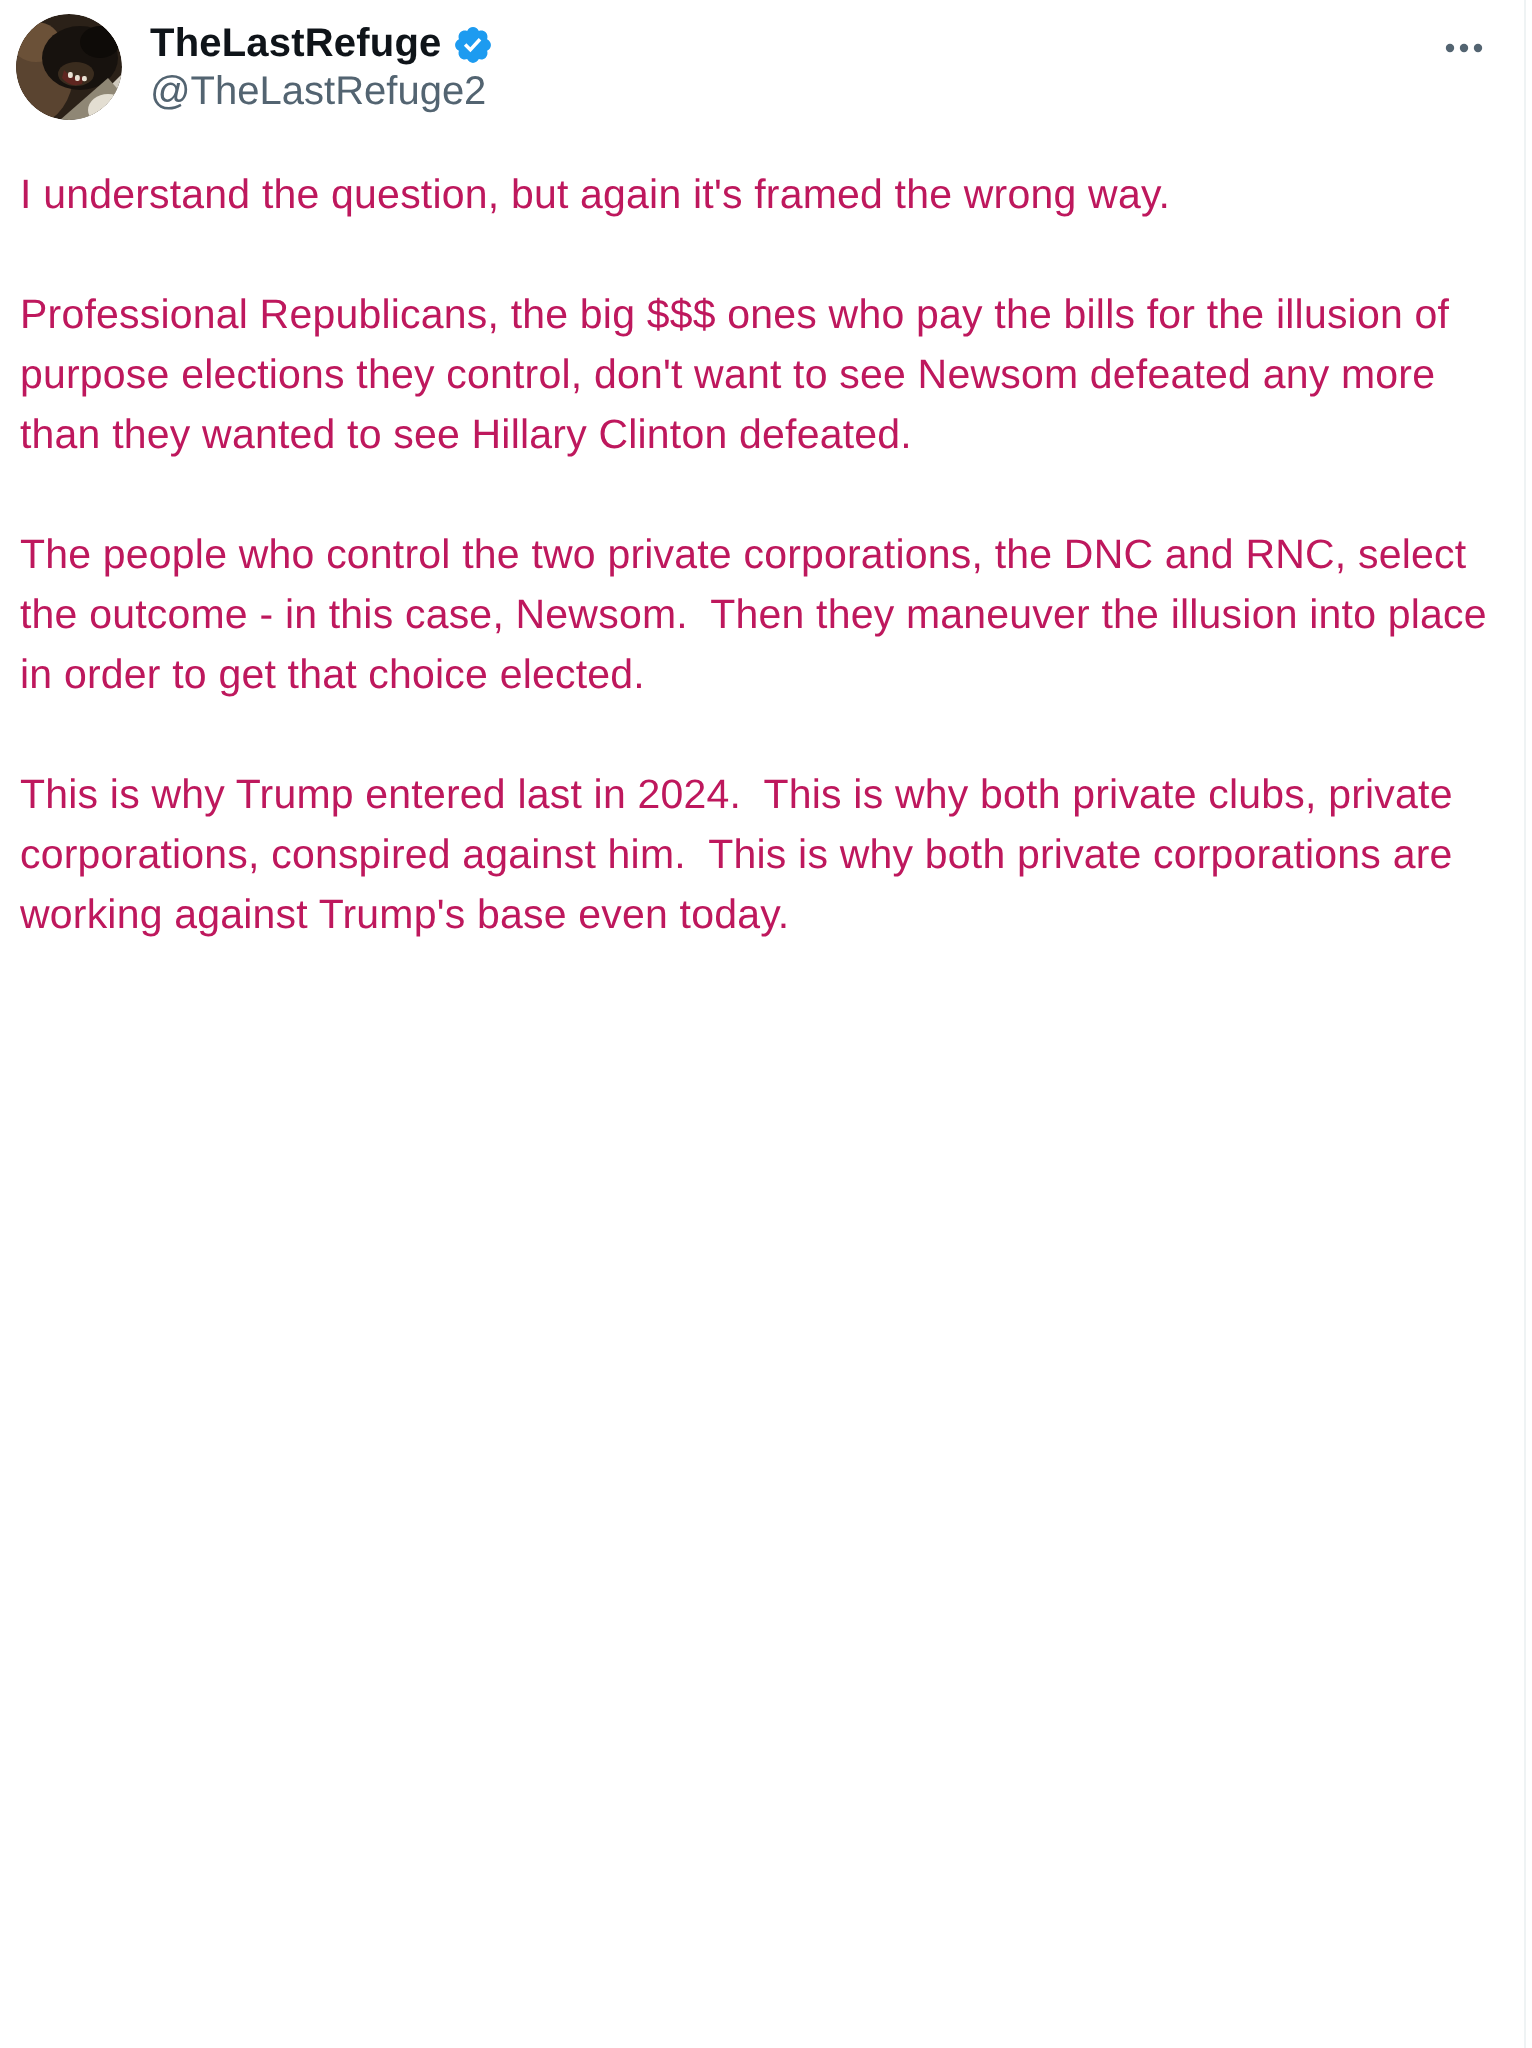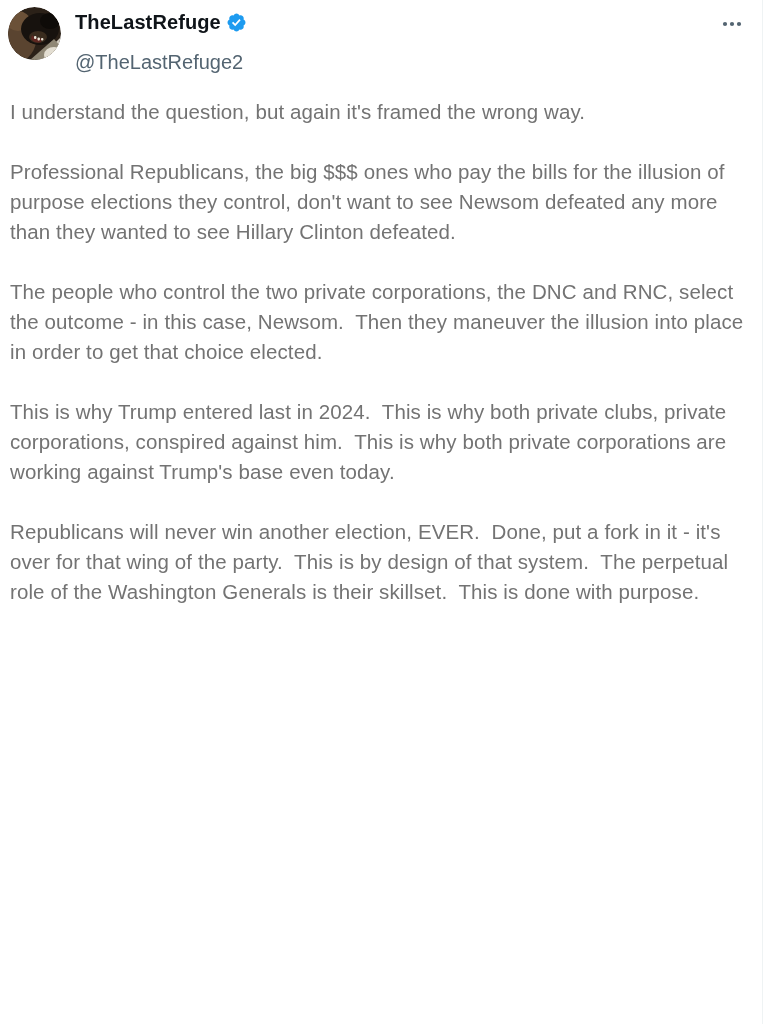--- a/index.html
+++ b/index.html
@@ -35,21 +35,20 @@
     flex: 0 0 auto;
     cursor: pointer;
     display: block;
   }
   .avatar-btn svg { display: block; }
   .author-block {
     margin-left: 14px;
     padding-top: 4px;
     display: flex;
     flex-direction: column;
-    gap: 16px;
   }
   .name-row {
     display: flex;
     align-items: center;
     gap: 5px;
   }
   .author-name {
     font-size: 20px;
     font-weight: 800;
     letter-spacing: 0.1px;
@@ -83,21 +82,21 @@
     justify-content: center;
   }
   .tweet-body {
     padding: 0 14px 0 10px;
     margin-top: 23px;
   }
   .tweet-body p {
     font-size: 20.5px;
     line-height: 30px;
     letter-spacing: 0.1px;
-    color: #737373;
+    color: #be185d;
     white-space: pre-wrap;
     margin-bottom: 30px;
   }
   .tweet-body p:last-child { margin-bottom: 0; }
 </style>
 </head>
 <body>
 
 <div class="page">
 
@@ -151,17 +150,16 @@
         </svg>
       </span>
     </button>
   </div>
 
   <article class="tweet-body">
     <p>I understand the question, but again it's framed the wrong way.</p>
     <p>Professional Republicans, the big $$$ ones who pay the bills for the illusion of purpose elections they control, don't want to see Newsom defeated any more than they wanted to see Hillary Clinton defeated.</p>
     <p>The people who control the two private corporations, the DNC and RNC, select the outcome - in this case, Newsom.  Then they maneuver the illusion into place in order to get that choice elected.</p>
     <p>This is why Trump entered last in 2024.  This is why both private clubs, private corporations, conspired against him.  This is why both private corporations are working against Trump's base even today.</p>
-    <p>Republicans will never win another election, EVER.  Done, put a fork in it - it's over for that wing of the party.  This is by design of that system.  The perpetual role of the Washington Generals is their skillset.  This is done with purpose.</p>
   </article>
 
   <div class="column-border"></div>
 </div>
 
 </body></html>

